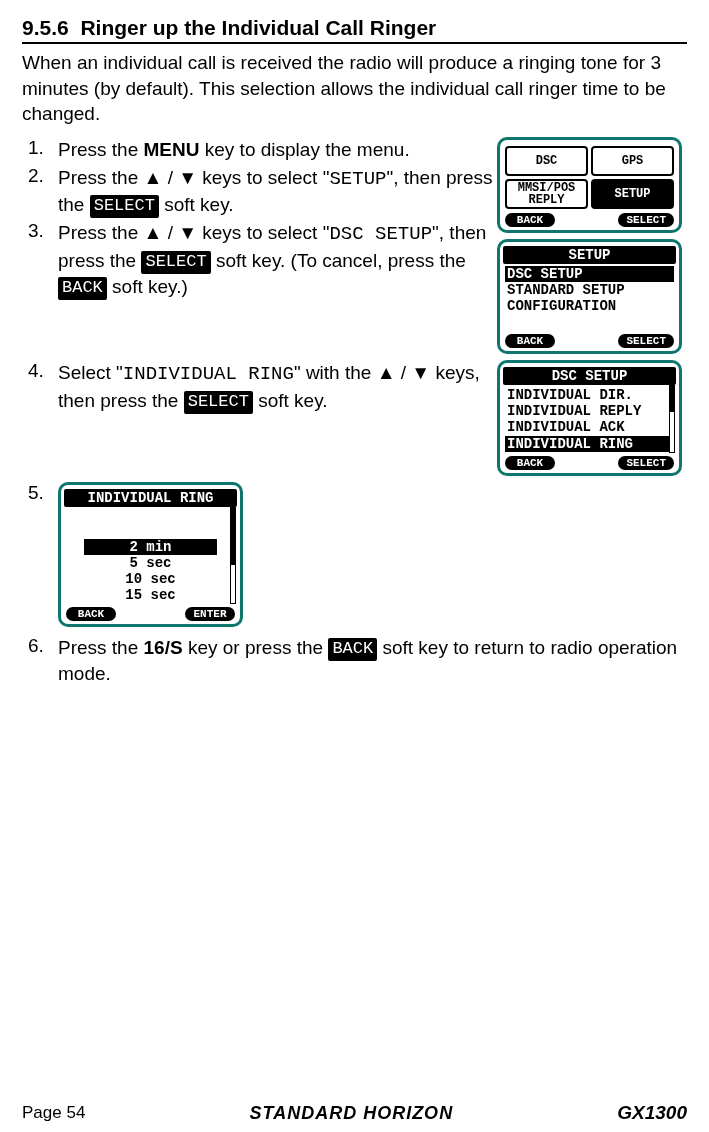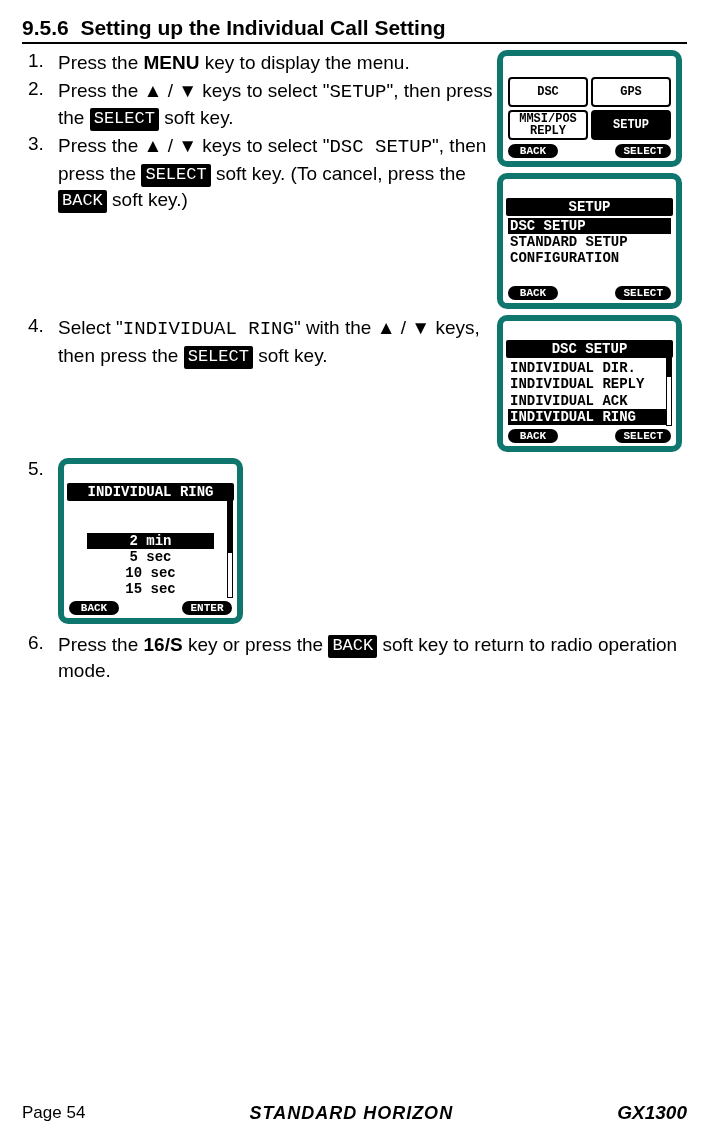--- a/index.html
+++ b/index.html
@@ -59,25 +59,25 @@
     background: #000;
     color: #fff;
     font-family: "Courier New", monospace;
     font-size: 17px;
     padding: 0 4px;
     border-radius: 2px;
     vertical-align: 1px;
   }
   
   .lcd {
-    border: 6px solid #0f766e;
+    border: 3px solid #0f766e;
     border-radius: 10px;
     background: #fff;
     width: 185px;
-    padding: 19px 3px 3px 3px;
+    padding: 4px 3px 3px 3px;
     font-family: "Courier New", monospace;
     font-weight: bold;
   }
   .lcd .header-bar {
     background: #000;
     color: #fff;
     text-align: center;
     font-size: 14px;
     padding: 1px 0;
     border-radius: 2px;
@@ -177,23 +177,24 @@
     font-size: 19px;
   }
   .step-block { margin-bottom: 6px; }
 </style>
 </head>
 <body>
 
 <div class="page">
 
   <div class="section-title">
-    <span>9.5.6</span>&nbsp;&nbsp;<span>Setting up the Individual Call Setting</span>
-  </div>
-
+    <span>9.5.6</span>&nbsp;&nbsp;<span>Ringer up the Individual Call Ringer</span>
+  </div>
+
+  <div class="section-intro">When an individual call is received the radio will produce a ringing tone for 3 minutes (by default). This selection allows the individual call ringer time to be changed.</div>
 
   <div class="step-row step-block">
     <div style="flex:1;">
 
       <div class="step-row">
         <div class="step-num">1.</div>
         <div class="step-text">
           <span>Press the </span><span class="bold">MENU</span><span> key to display the menu.</span>
         </div>
       </div>

